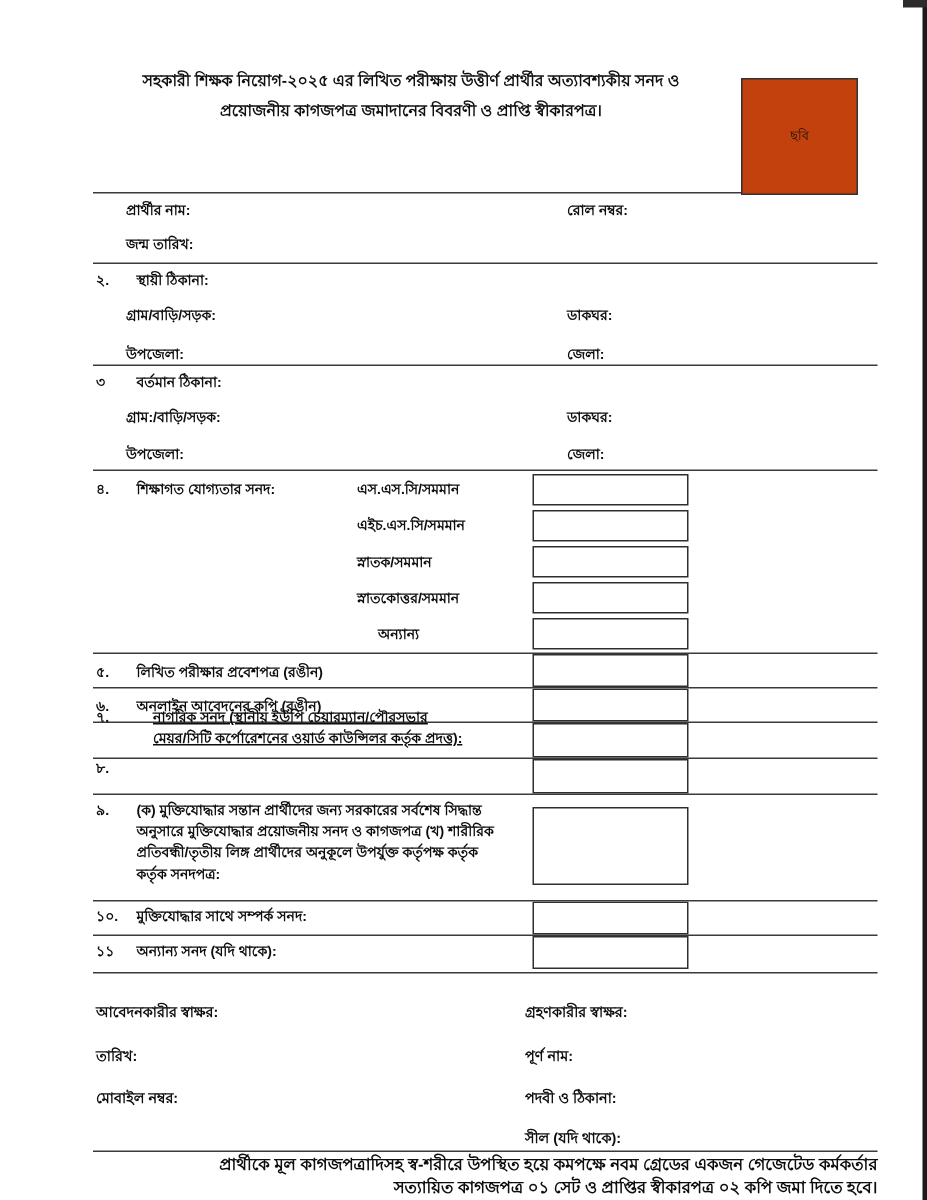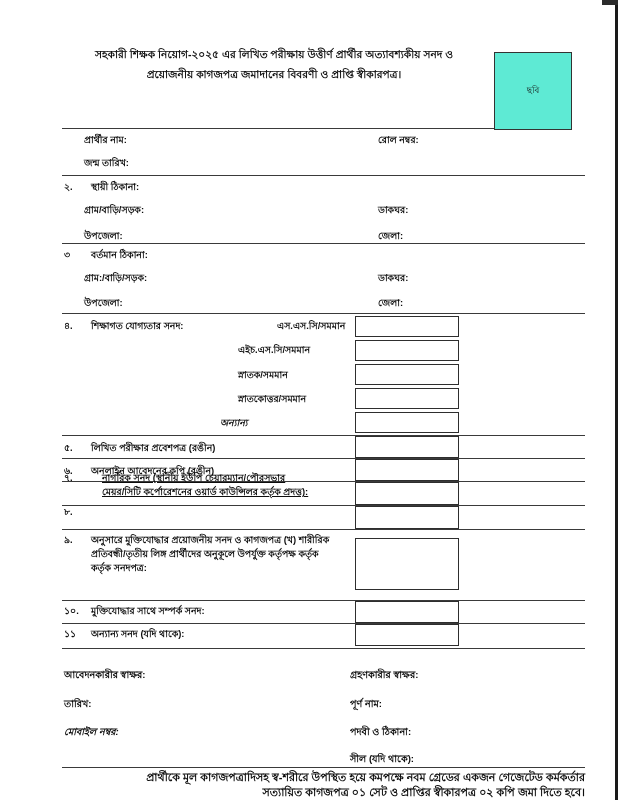--- a/index.html
+++ b/index.html
@@ -59,21 +59,21 @@
   .title-line { display: block; }
 
   
   .photo-box {
     position: absolute;
     left: 494px;
     top: 52px;
     width: 76px;
     height: 76px;
     border: 1.2px solid #333;
-    background: #5eead4;
+    background: #c2410c;
     display: flex;
     align-items: center;
     justify-content: center;
     font-size: 8.6px;
     color: #101010;
   }
 
   
   .hr {
     position: absolute;
@@ -176,33 +176,33 @@
     <div class="lbl" style="left:91px; top:248px;">বর্তমান ঠিকানা:</div>
     <div class="lbl" style="left:84px; top:271px;">গ্রাম:/বাড়ি/সড়ক:</div>
     <div class="lbl" style="left:378px; top:271px;">ডাকঘর:</div>
     <div class="lbl" style="left:84px; top:296px;">উপজেলা:</div>
     <div class="lbl" style="left:378px; top:296px;">জেলা:</div>
 
     <div class="hr" style="top:313px;"></div>
     <div class="row-num" style="left:64px; top:319px;">৪.</div>
     <div class="lbl" style="left:91px; top:319px;">শিক্ষাগত যোগ্যতার সনদ:</div>
 
-    <div class="lbl" style="left:238px; top:319px;margin-left:39px;">এস.এস.সি/সমমান</div>
+    <div class="lbl" style="left:238px; top:319px;">এস.এস.সি/সমমান</div>
     <div class="box" style="top:316px; height:21px;"></div>
 
     <div class="lbl" style="left:238px; top:343px;">এইচ.এস.সি/সমমান</div>
     <div class="box" style="top:340px; height:21px;"></div>
 
     <div class="lbl" style="left:238px; top:368px;">স্নাতক/সমমান</div>
     <div class="box" style="top:364px; height:21px;"></div>
 
     <div class="lbl" style="left:238px; top:392px;">স্নাতকোত্তর/সমমান</div>
     <div class="box" style="top:388px; height:21px;"></div>
 
-    <div class="lbl" style="left:220px; top:416px;font-style:italic;">অন্যান্য</div>
+    <div class="lbl" style="left:252px; top:416px;">অন্যান্য</div>
     <div class="box" style="top:412px; height:21px;"></div>
 
     <div class="hr" style="top:435px;"></div>
     <div class="row-num" style="left:64px; top:441px;">৫.</div>
     <div class="lbl-wrap" style="left:91px; top:441px;">
       <span>লিখিত পরীক্ষার প্রবেশপত্র (রঙীন)</span>
     </div>
     <div class="box" style="top:436px; height:22px;"></div>
 
     <div class="hr" style="top:458px;"></div>
@@ -220,20 +220,21 @@
     </div>
     <div class="box" style="top:482px; height:23px;"></div>
 
     <div class="hr" style="top:505px;"></div>
     <div class="row-num" style="left:64px; top:505px;">৮.</div>
     <div class="box" style="top:506px; height:23px;"></div>
 
     <div class="hr" style="top:529px;"></div>
     <div class="row-num" style="left:64px; top:533px;">৯.</div>
     <div class="lbl-wrap" style="left:91px; top:533px;">
+      <span>(ক) মুক্তিযোদ্ধার সন্তান প্রার্থীদের জন্য সরকারের সর্বশেষ সিদ্ধান্ত</span>
       <span>অনুসারে মুক্তিযোদ্ধার প্রয়োজনীয় সনদ ও কাগজপত্র (খ) শারীরিক</span>
       <span>প্রতিবন্ধী/তৃতীয় লিঙ্গ প্রার্থীদের অনুকূলে উপর্যুক্ত কর্তৃপক্ষ কর্তৃক</span>
       <span>কর্তৃক সনদপত্র:</span>
     </div>
     <div class="box" style="top:538px; height:52px;"></div>
 
     <div class="hr" style="top:600px;"></div>
     <div class="row-num" style="left:64px; top:604px;text-align:right;">১০.</div>
     <div class="lbl-wrap" style="left:91px; top:604px;">
       <span>মুক্তিযোদ্ধার সাথে সম্পর্ক সনদ:</span>
@@ -244,21 +245,21 @@
     <div class="row-num" style="left:64px; top:627px;">১১</div>
     <div class="lbl-wrap" style="left:91px; top:627px;">
       <span>অন্যান্য সনদ (যদি থাকে):</span>
     </div>
     <div class="box" style="top:624px; height:22px;"></div>
 
     <div class="hr" style="top:648px;"></div>
 
     <div class="sig-lbl" style="left:64px; top:668px;">আবেদনকারীর স্বাক্ষর:</div>
     <div class="sig-lbl" style="left:64px; top:697px;">তারিখ:</div>
-    <div class="sig-lbl" style="left:64px; top:725px;font-style:italic;">মোবাইল নম্বর:</div>
+    <div class="sig-lbl" style="left:64px; top:725px;">মোবাইল নম্বর:</div>
 
     <div class="sig-lbl" style="left:350px; top:668px;">গ্রহণকারীর স্বাক্ষর:</div>
     <div class="sig-lbl" style="left:350px; top:697px;">পূর্ণ নাম:</div>
     <div class="sig-lbl" style="left:350px; top:725px;">পদবী ও ঠিকানা:</div>
     <div class="sig-lbl" style="left:350px; top:752px;">সীল (যদি থাকে):</div>
 
     <div class="hr" style="top:767px;"></div>
     <div class="footer-note">
       <span>প্রার্থীকে মূল কাগজপত্রাদিসহ স্ব-শরীরে উপস্থিত হয়ে কমপক্ষে নবম গ্রেডের একজন গেজেটেড কর্মকর্তার</span>
       <span>সত্যায়িত কাগজপত্র ০১ সেট ও প্রাপ্তির স্বীকারপত্র ০২ কপি জমা দিতে হবে।</span>

